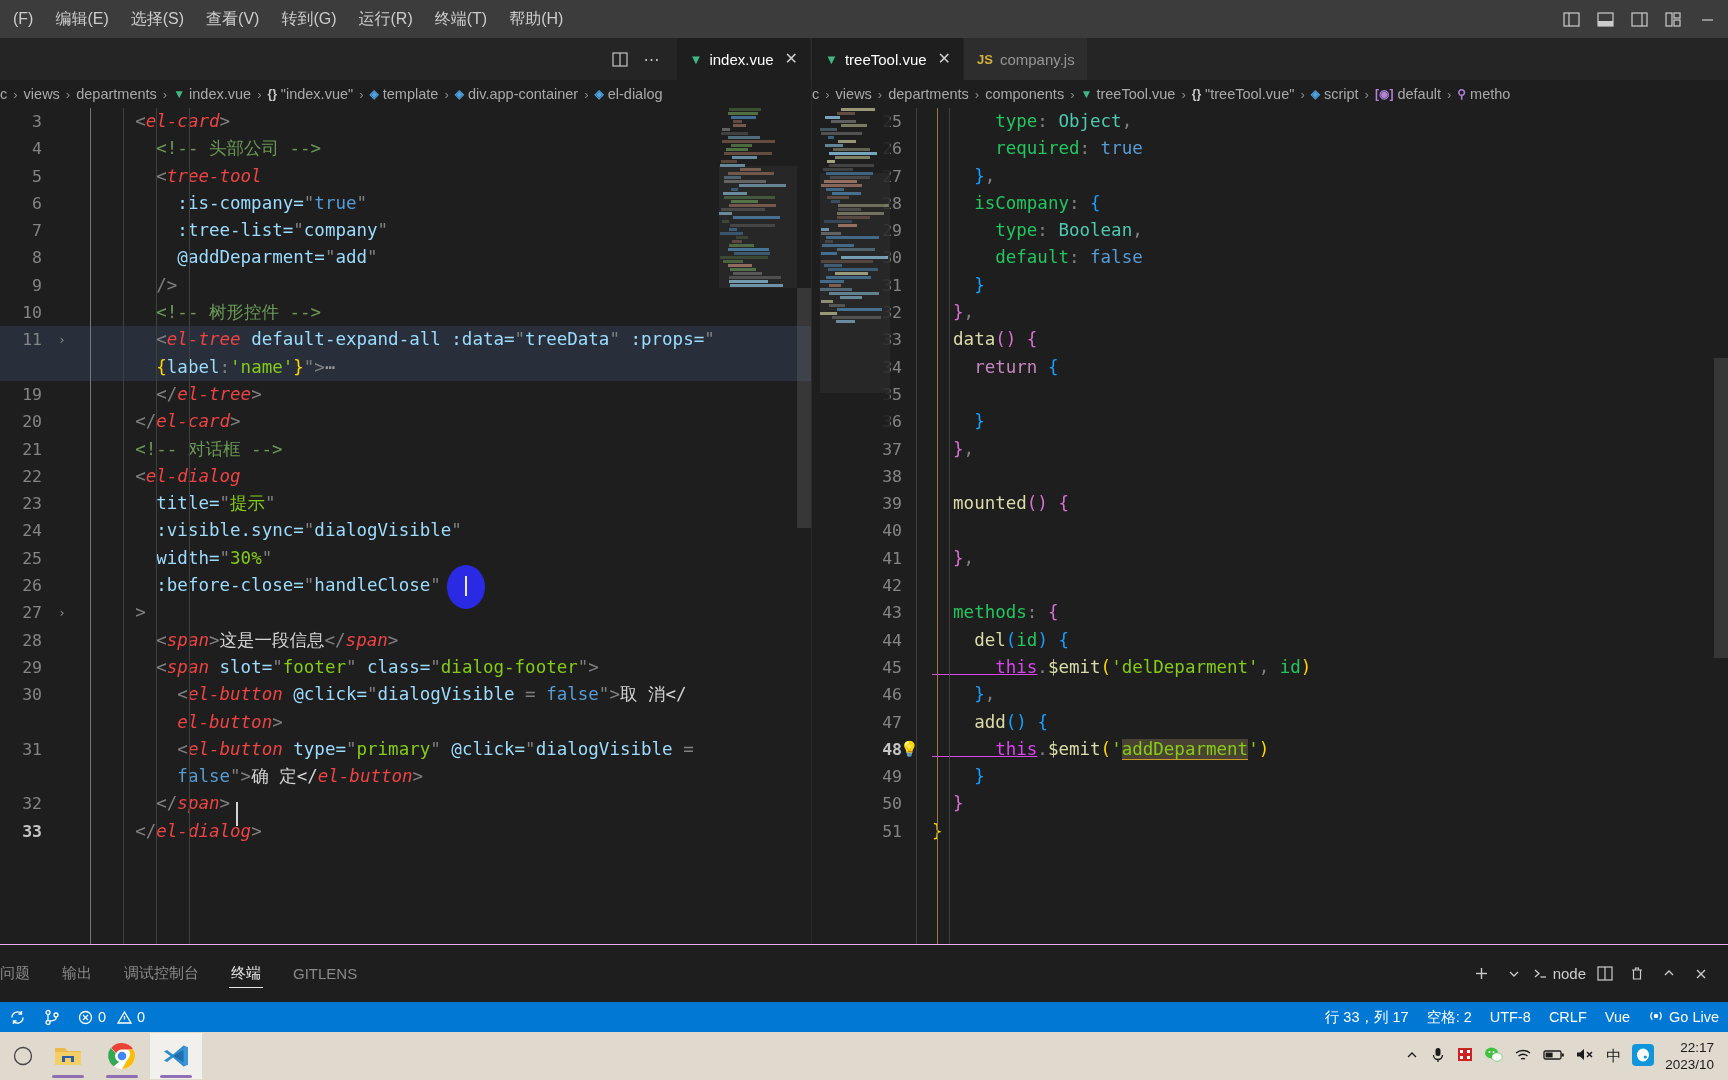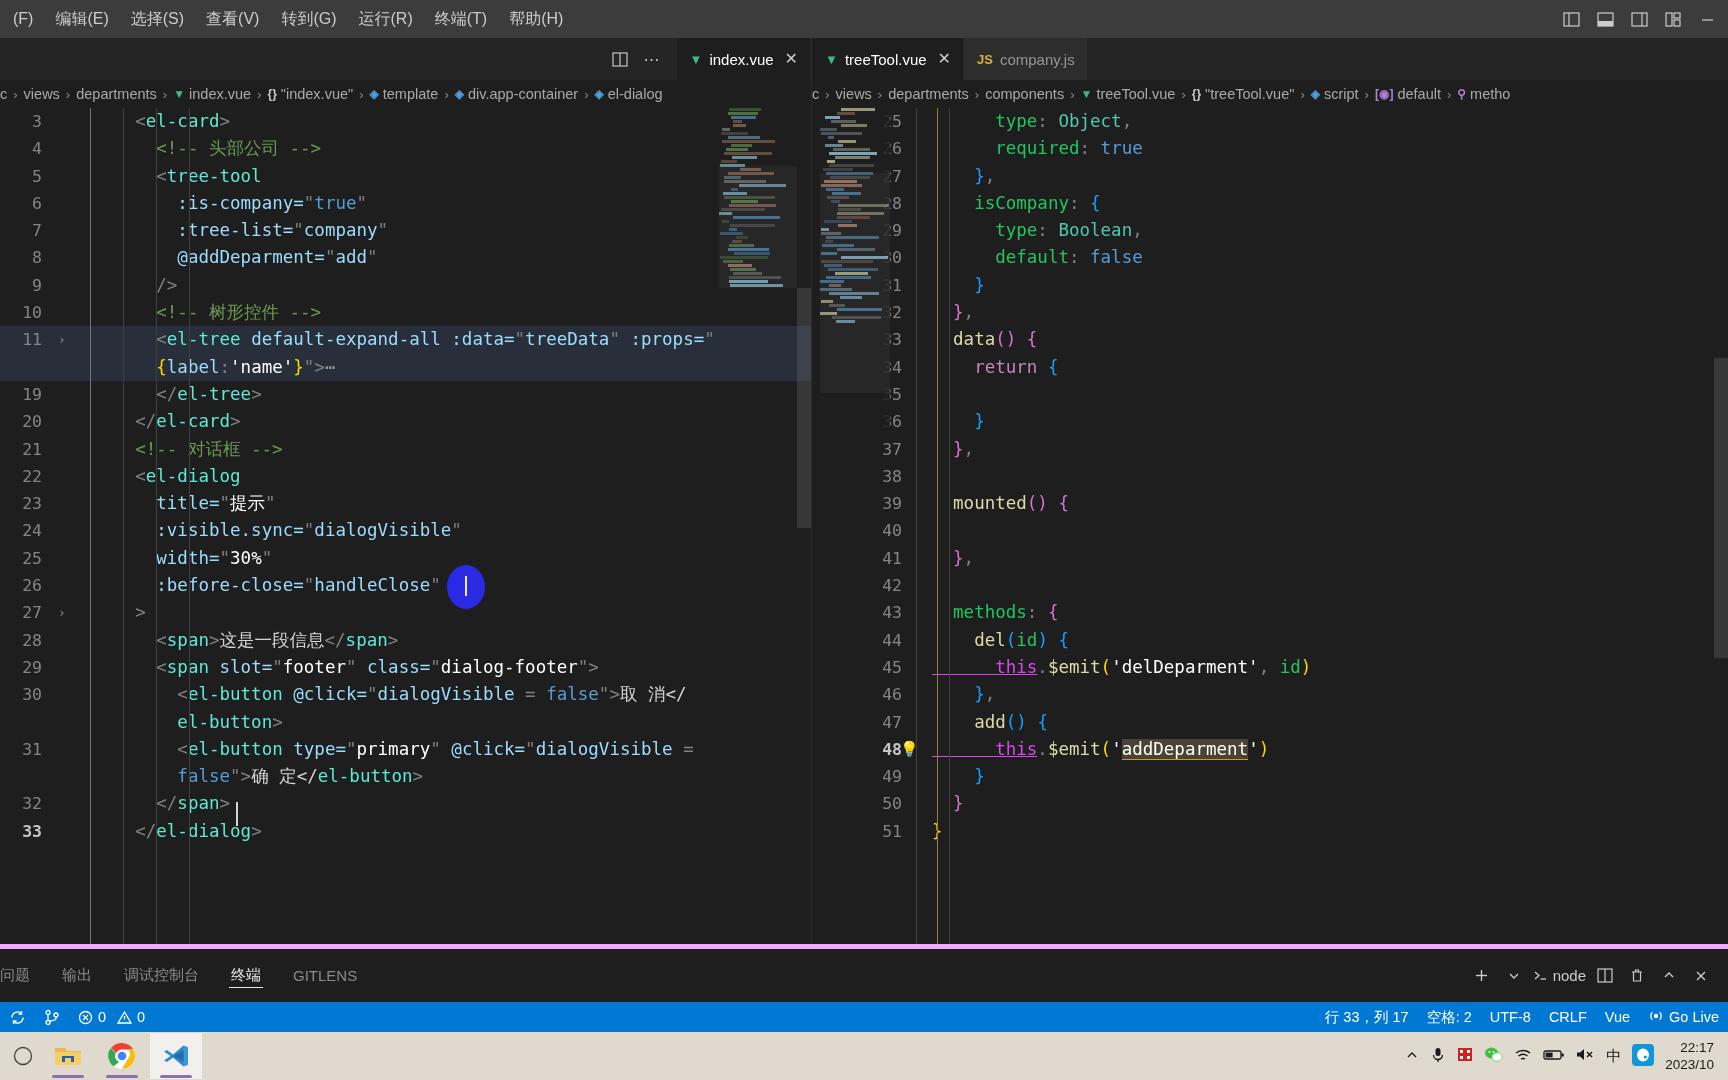--- a/index.html
+++ b/index.html
@@ -70,23 +70,23 @@
   .line.hl { background: #282f3a; }
   .gutter {
     width: 52px; flex: 0 0 52px; text-align: right; padding-right: 10px;
     color: #858585; font-size: 16.5px; user-select: none;
   }
   .gutter.cur { color: #c6c6c6; font-weight: bold; }
   .fold { width: 20px; flex: 0 0 20px; color: #8a8a8a; font-size: 13px; text-align:center; }
   .ltext { flex: 1 1 auto; padding-left: 0px; }
 
   
-  .t-tag   { color: #5eead4; }
+  .t-tag   { color: #ef4444; font-style: italic; }
   .t-attr  { color: #9cdcfe; }
-  .t-str   { color: #ffffff; }
+  .t-str   { color: #84cc16; }
   .t-cmt   { color: #6a9955; }
   .t-punc  { color: #808080; }
   .t-txt   { color: #d4d4d4; }
   .t-key   { color: #c586c0; }
   .t-kw    { color: #569cd6; }
   .t-fn    { color: #dcdcaa; }
   .t-var   { color: #22c55e; }
   .t-type  { color: #4ec9b0; }
   .t-brace-y { color: #ffd700; }
   .t-brace-p { color: #da70d6; }
@@ -115,21 +115,21 @@
   .cursor-blob {
     position: absolute; width: 38px; height: 44px; border-radius: 50%;
     background: #2b2bf5; opacity: 0.92; z-index: 30; pointer-events: none;
   }
   .cursor-caret {
     position: absolute; width: 2px; height: 20px; background: #eaeaea; z-index: 31;
   }
   .text-caret { position:absolute; width:2px; background:#d4d4d4; z-index: 20; }
 
   
-  .panel { flex: 0 0 58px; background: #1e1e1e; border-top: 5px solid #f0abfc; display: flex; position: relative; }
+  .panel { flex: 0 0 58px; background: #1e1e1e; border-top: 1px solid #f0abfc; display: flex; position: relative; }
   .panel-tabs { display: flex; align-items: center; gap: 0px; padding-left: 0px; height: 100%; }
   .ptab { font-size: 15px; color: #8a8a8a; padding: 0 16px; height: 100%; display: flex; align-items: center; position: relative; white-space: nowrap; }
   .ptab.active { color: #e7e7e7; }
   .ptab.active::after { content: ""; position: absolute; left: 14px; right: 14px; bottom: 14px; height: 1px; background: #e7e7e7; }
   .panel-right { margin-left: auto; display: flex; align-items: center; gap: 6px; padding-right: 14px; color: #cccccc; font-size: 15px; }
   .p-ico { display: flex; align-items: center; justify-content: center; width: 26px; height: 26px; }
 
   
   .statusbar {
     height: 30px; flex: 0 0 30px; background: #0078d4; display: flex; align-items: center;

